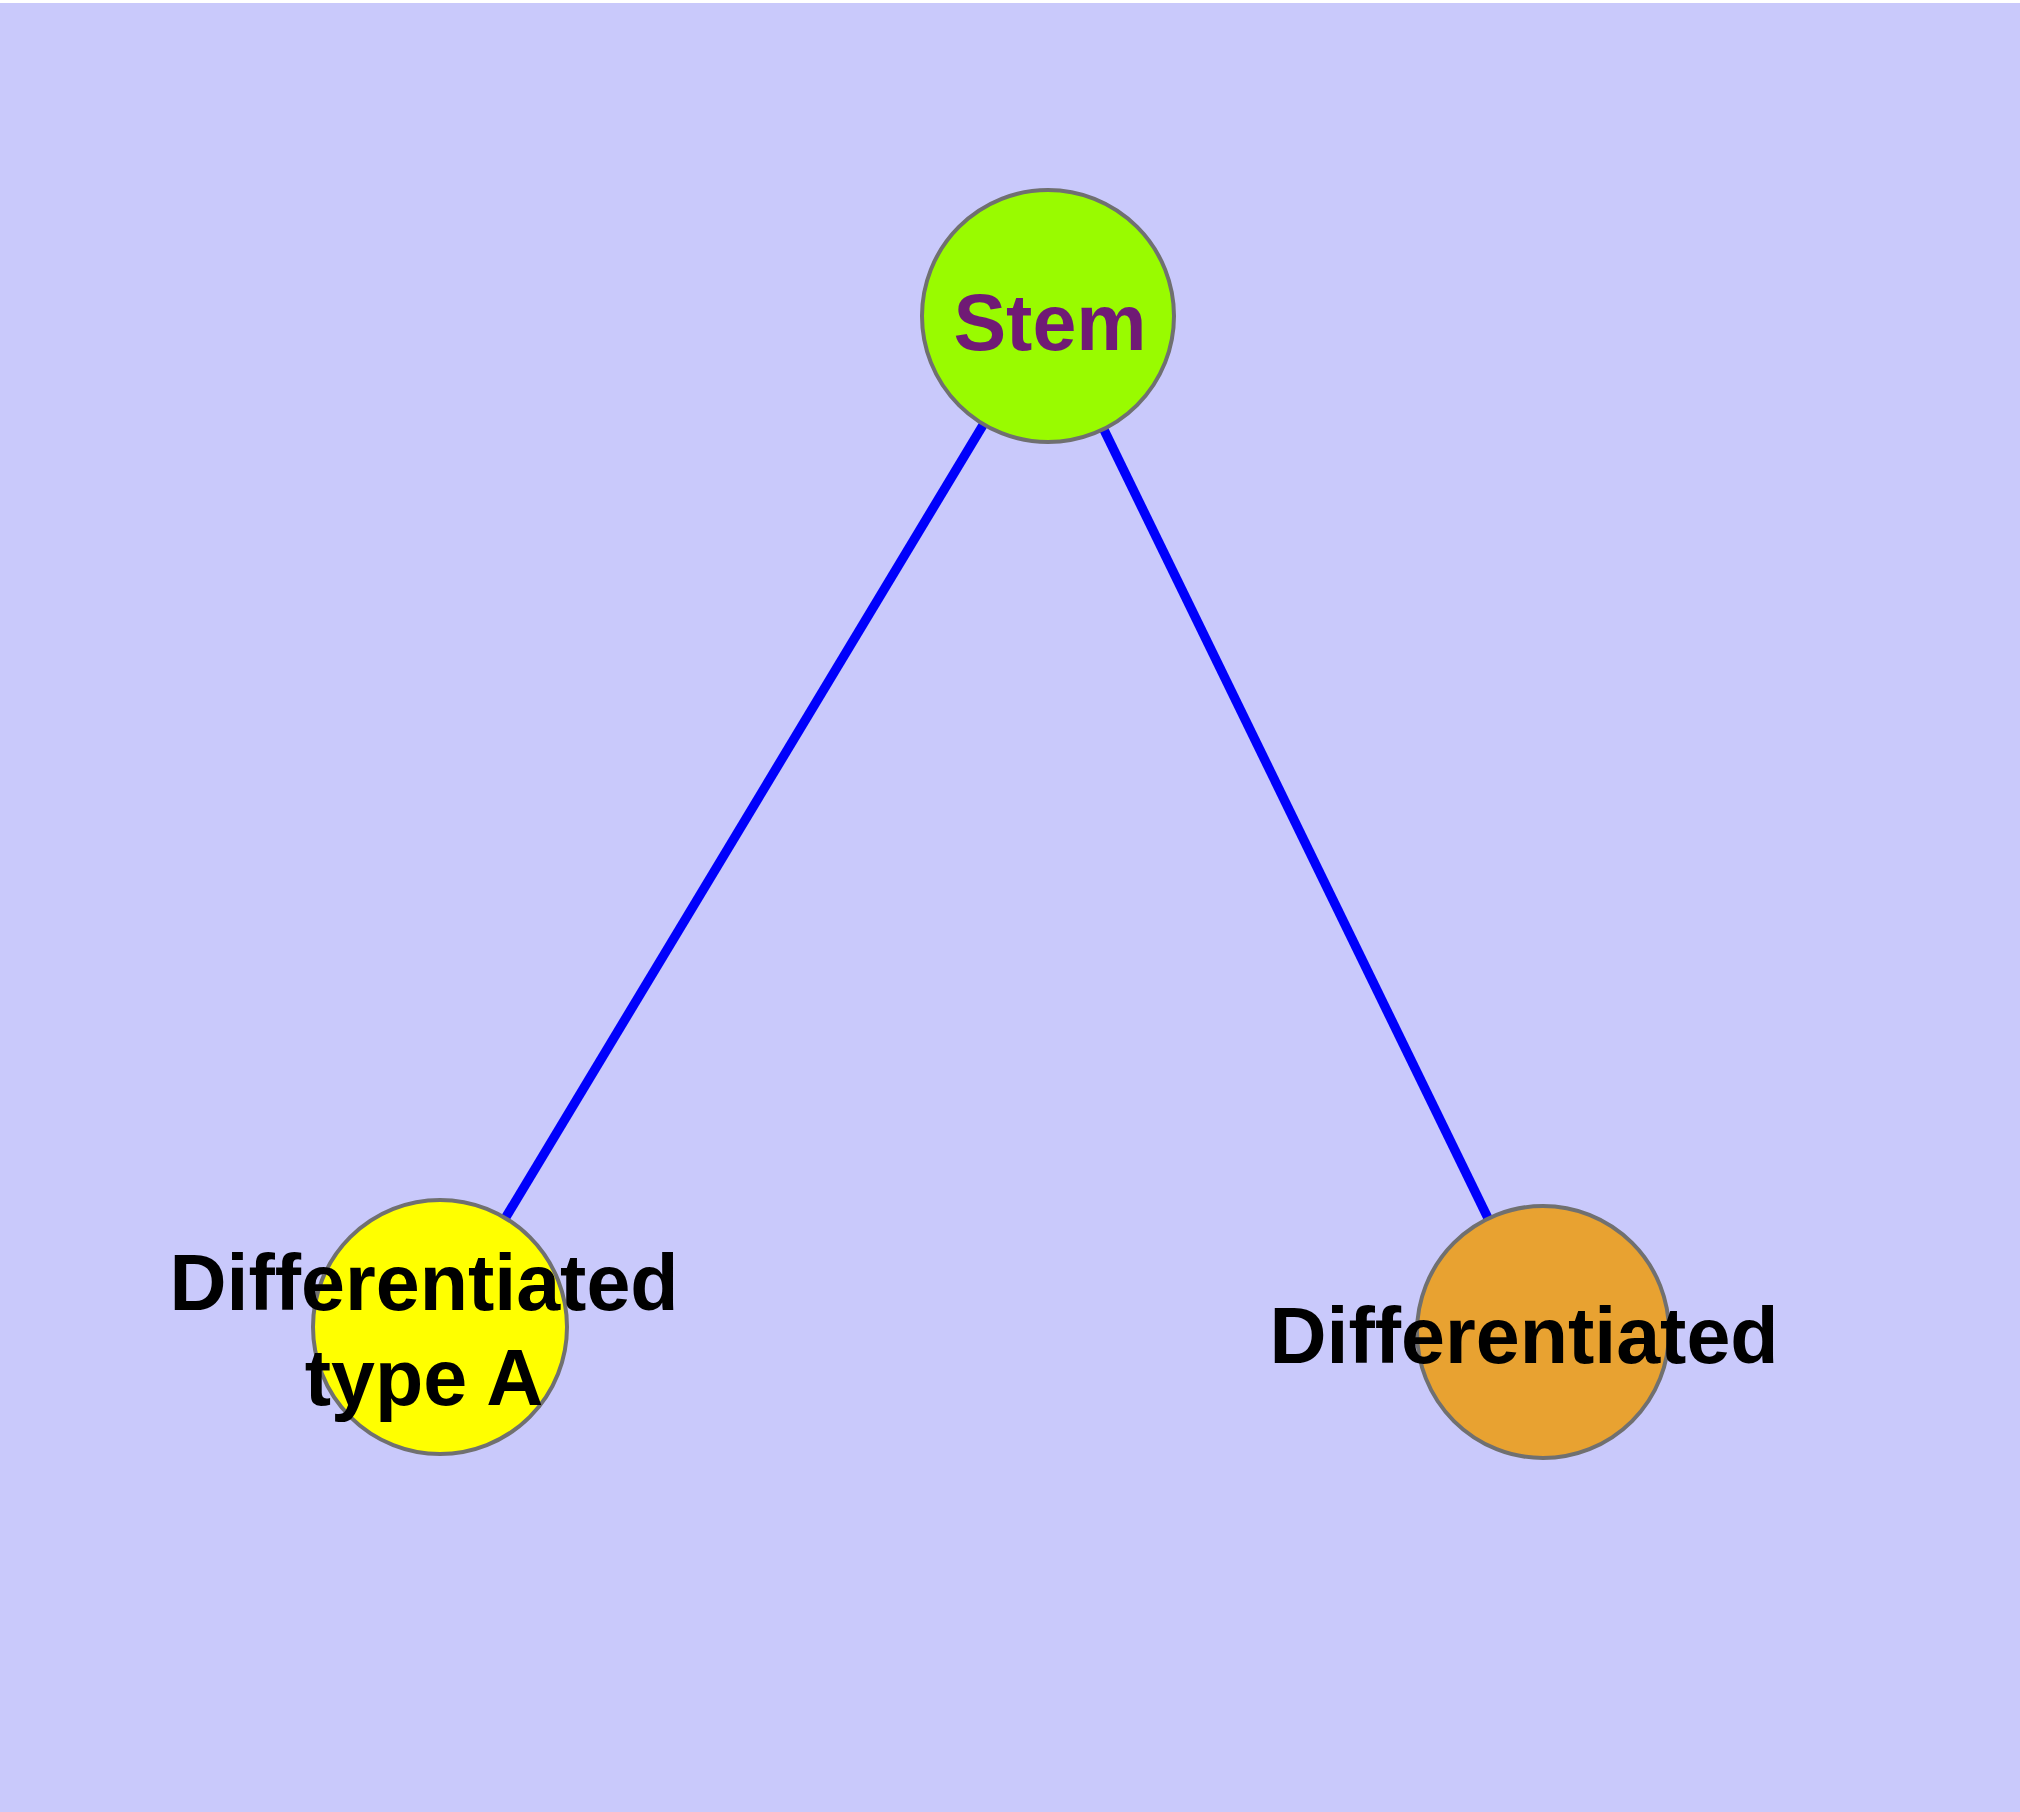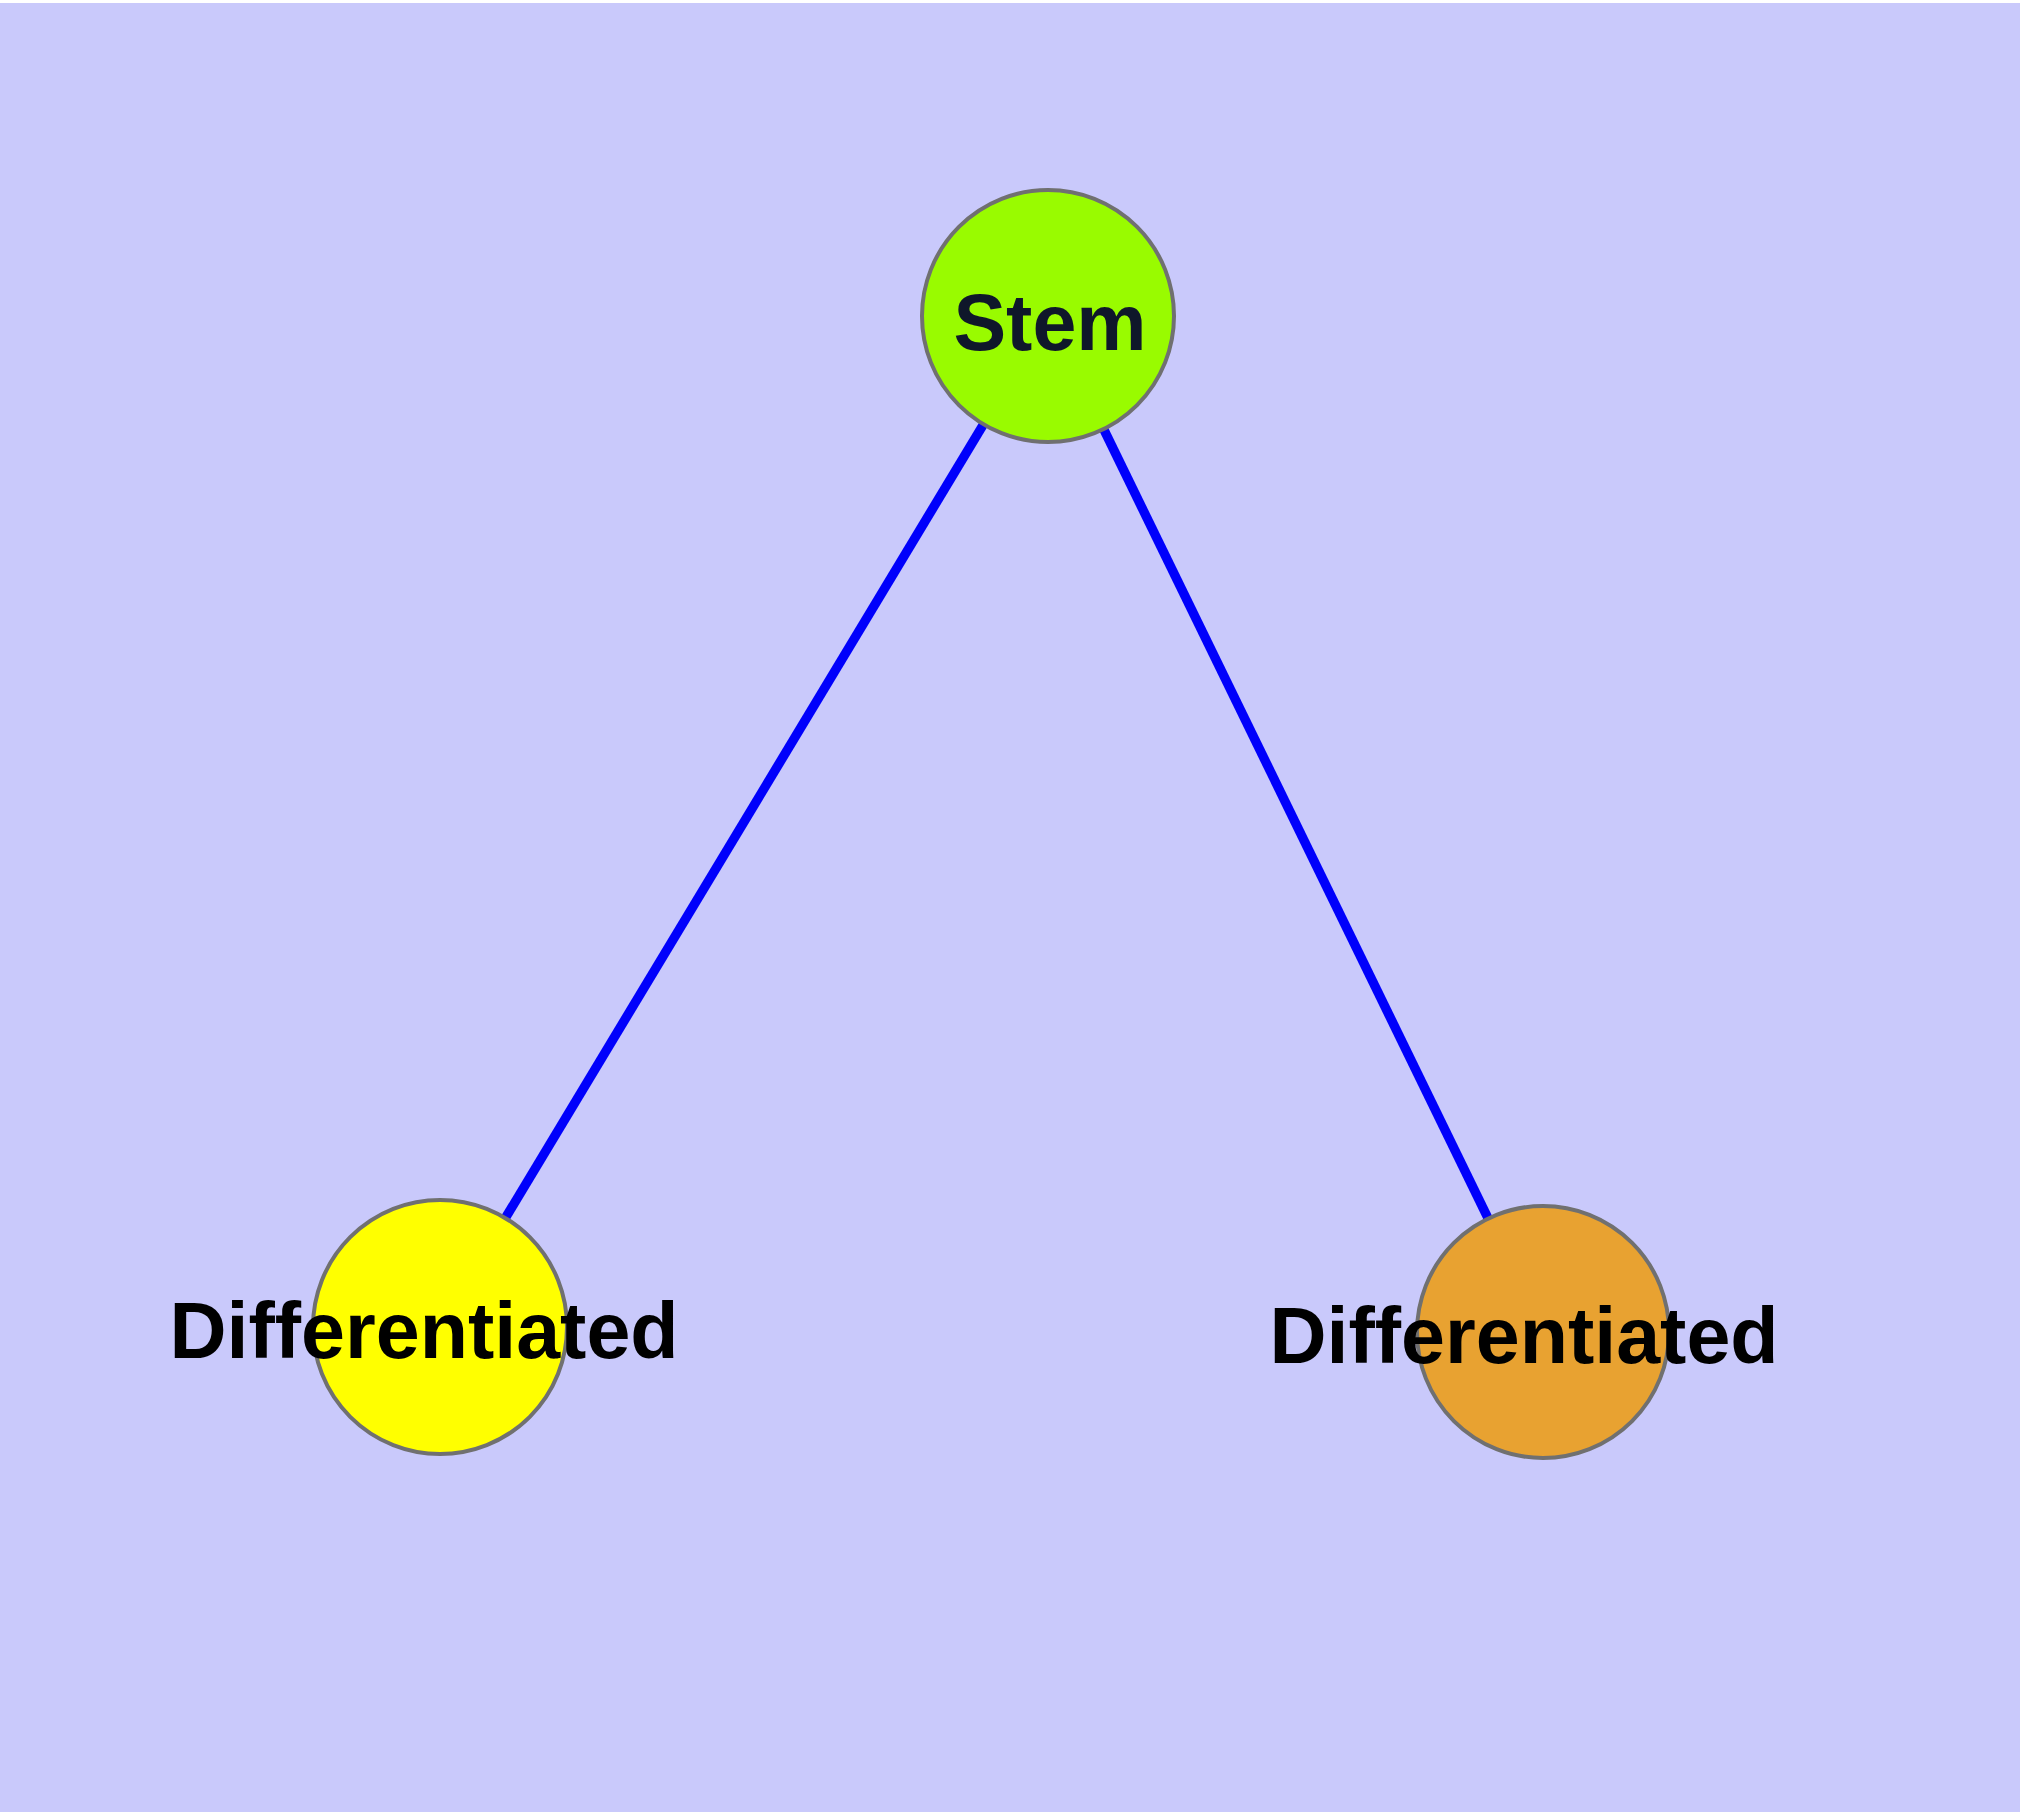--- a/index.html
+++ b/index.html
@@ -58,26 +58,27 @@
 
   <svg class="edge-layer" width="2021" height="1812" viewBox="0 0 2384 2138">
     <line class="edge" x1="1237" y1="373" x2="519" y2="1565" style="stroke: rgb(0, 0, 251);"></line>
     <line class="edge" x1="1237" y1="373" x2="1821" y2="1572" style="stroke: rgb(0, 0, 251);"></line>
   </svg>
 
   <div class="node" style="left: 920px; top: 188px; height: 256px; width: 256px; background: rgb(153, 251, 0); border-color: rgb(112, 112, 112);"></div>
   <div class="node" style="left: 311px; top: 1198px; height: 258px; width: 258px; background: rgb(255, 255, 0); border-color: rgb(112, 112, 112);"></div>
   <div class="node" style="left: 1415px; top: 1204px; height: 256px; width: 256px; background: rgb(232, 162, 49); border-color: rgb(112, 112, 112);"></div>
 
-  <div class="node-label" style="left: 1050px; top: 322px; color: #0f172a;">
+  <div class="node-label" style="left: 1050px; top: 322px; color: #701a75;">
     <span class="label-line">Stem</span>
   </div>
 
   <div class="node-label" style="left: 424px; top: 1330px; color: rgb(0, 0, 0);">
     <span class="label-line">Differentiated</span>
+    <span class="label-line">type A</span>
   </div>
 
   <div class="node-label" style="left: 1524px; top: 1335px; color: rgb(0, 0, 0);">
     <span class="label-line">Differentiated</span>
   </div>
 
   <div class="top-strip" style="background: rgb(255, 255, 255);"></div>
 
 </div>
 

